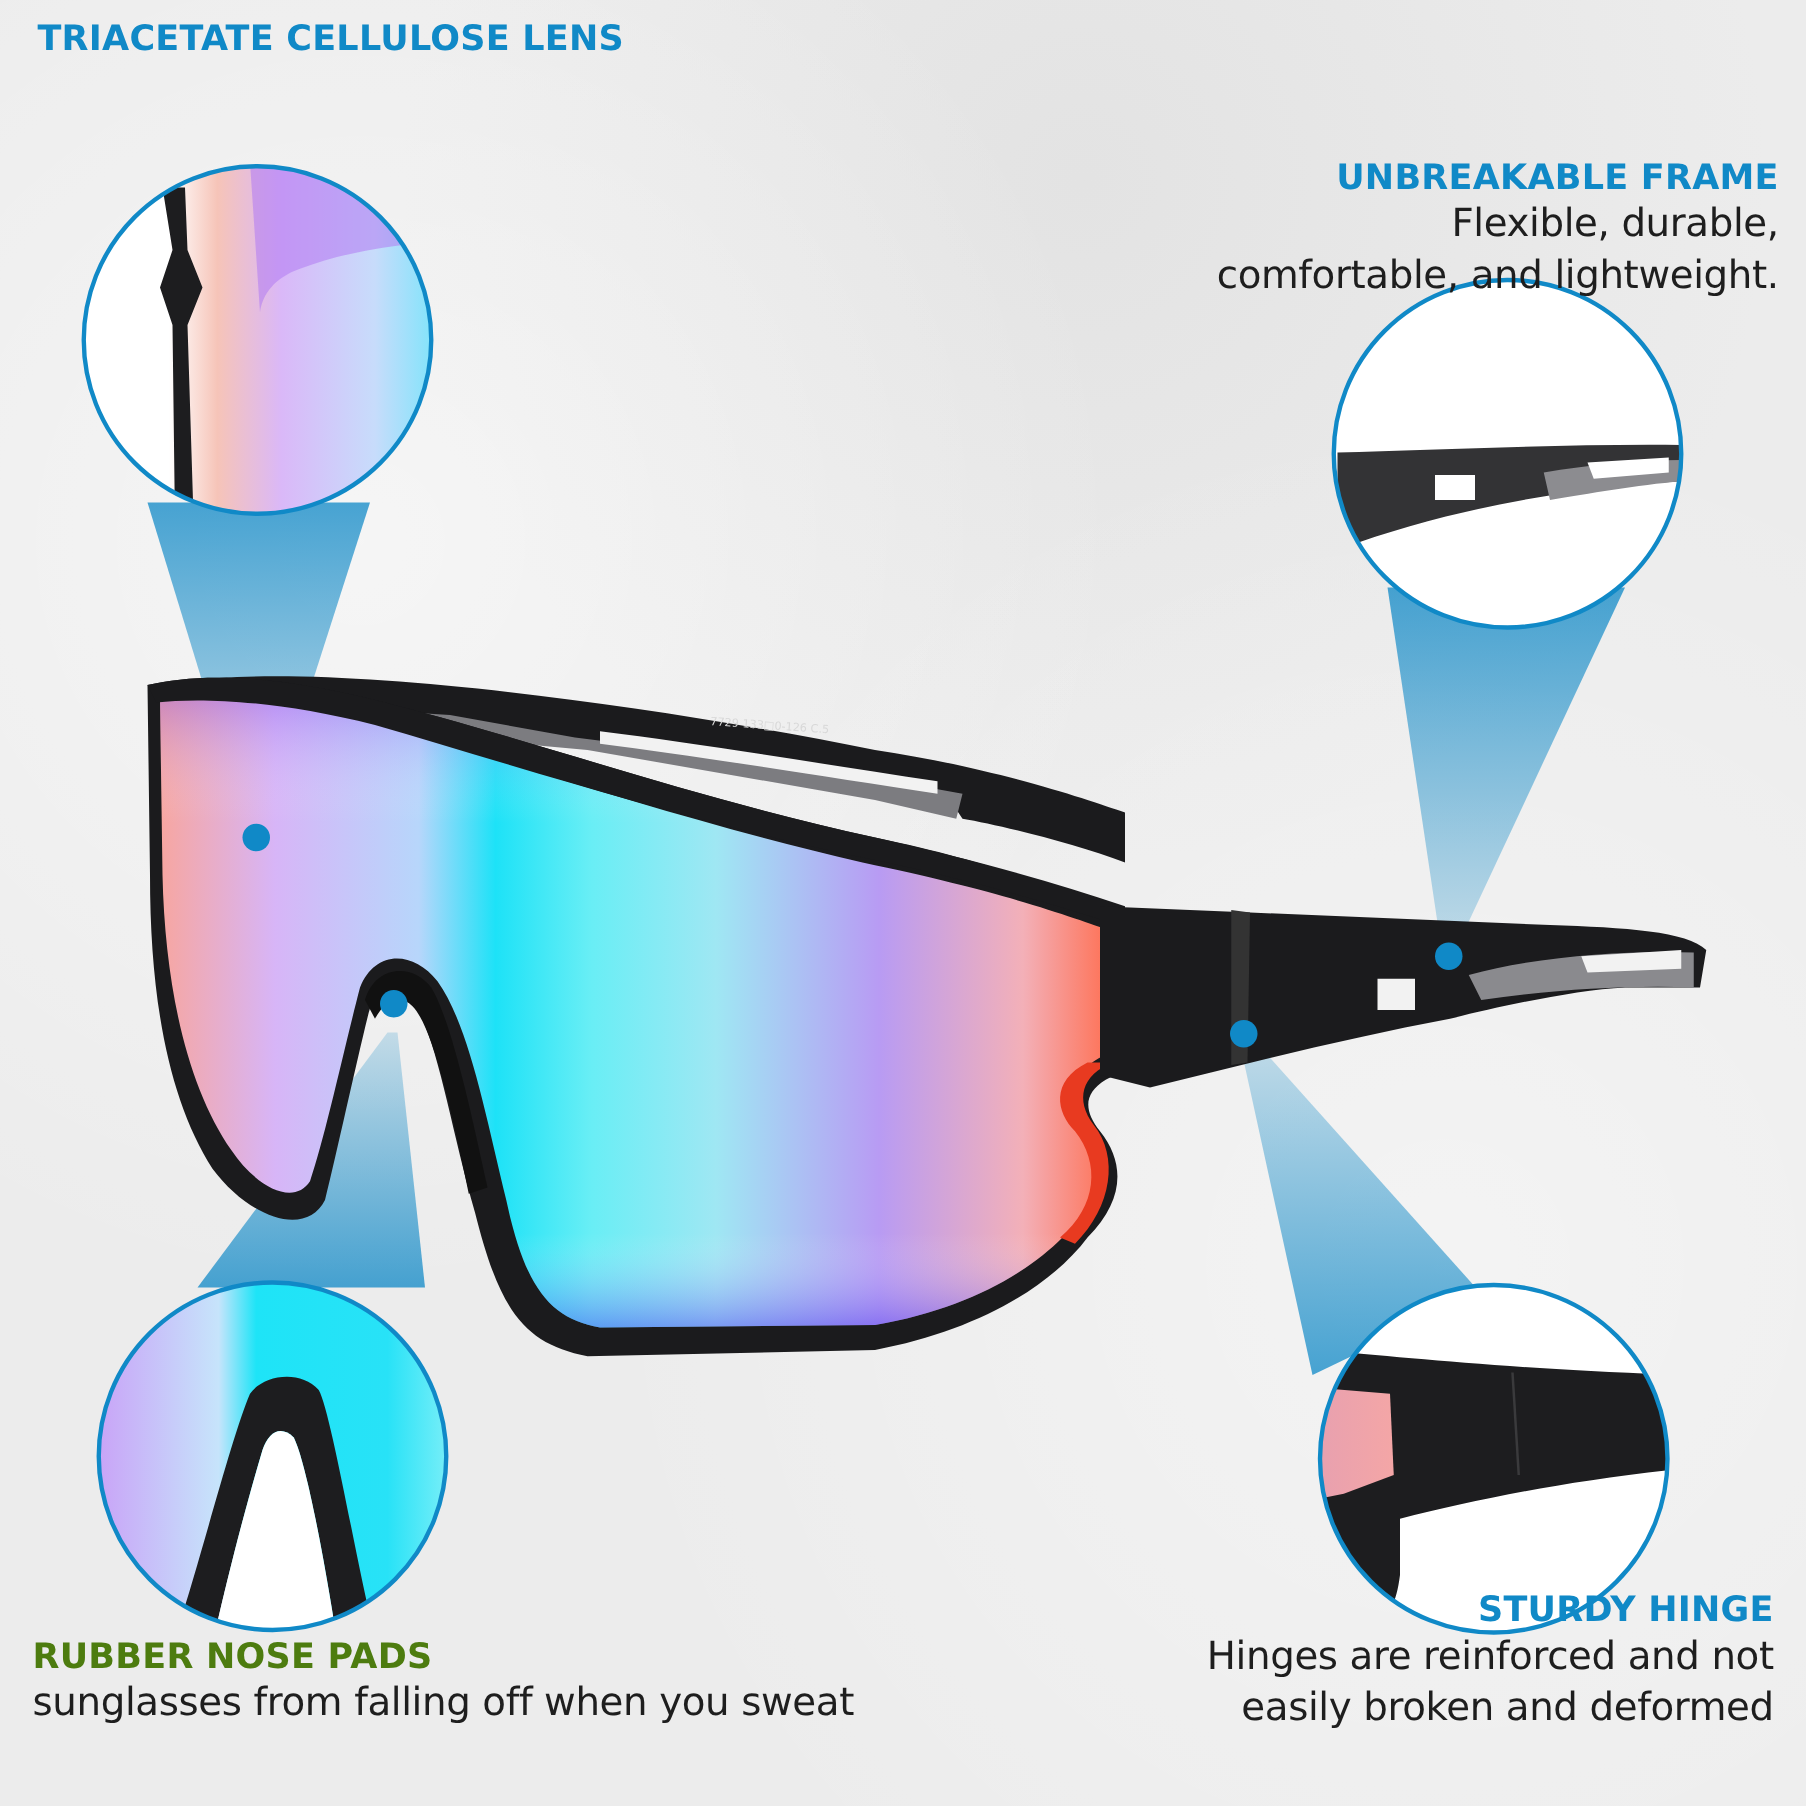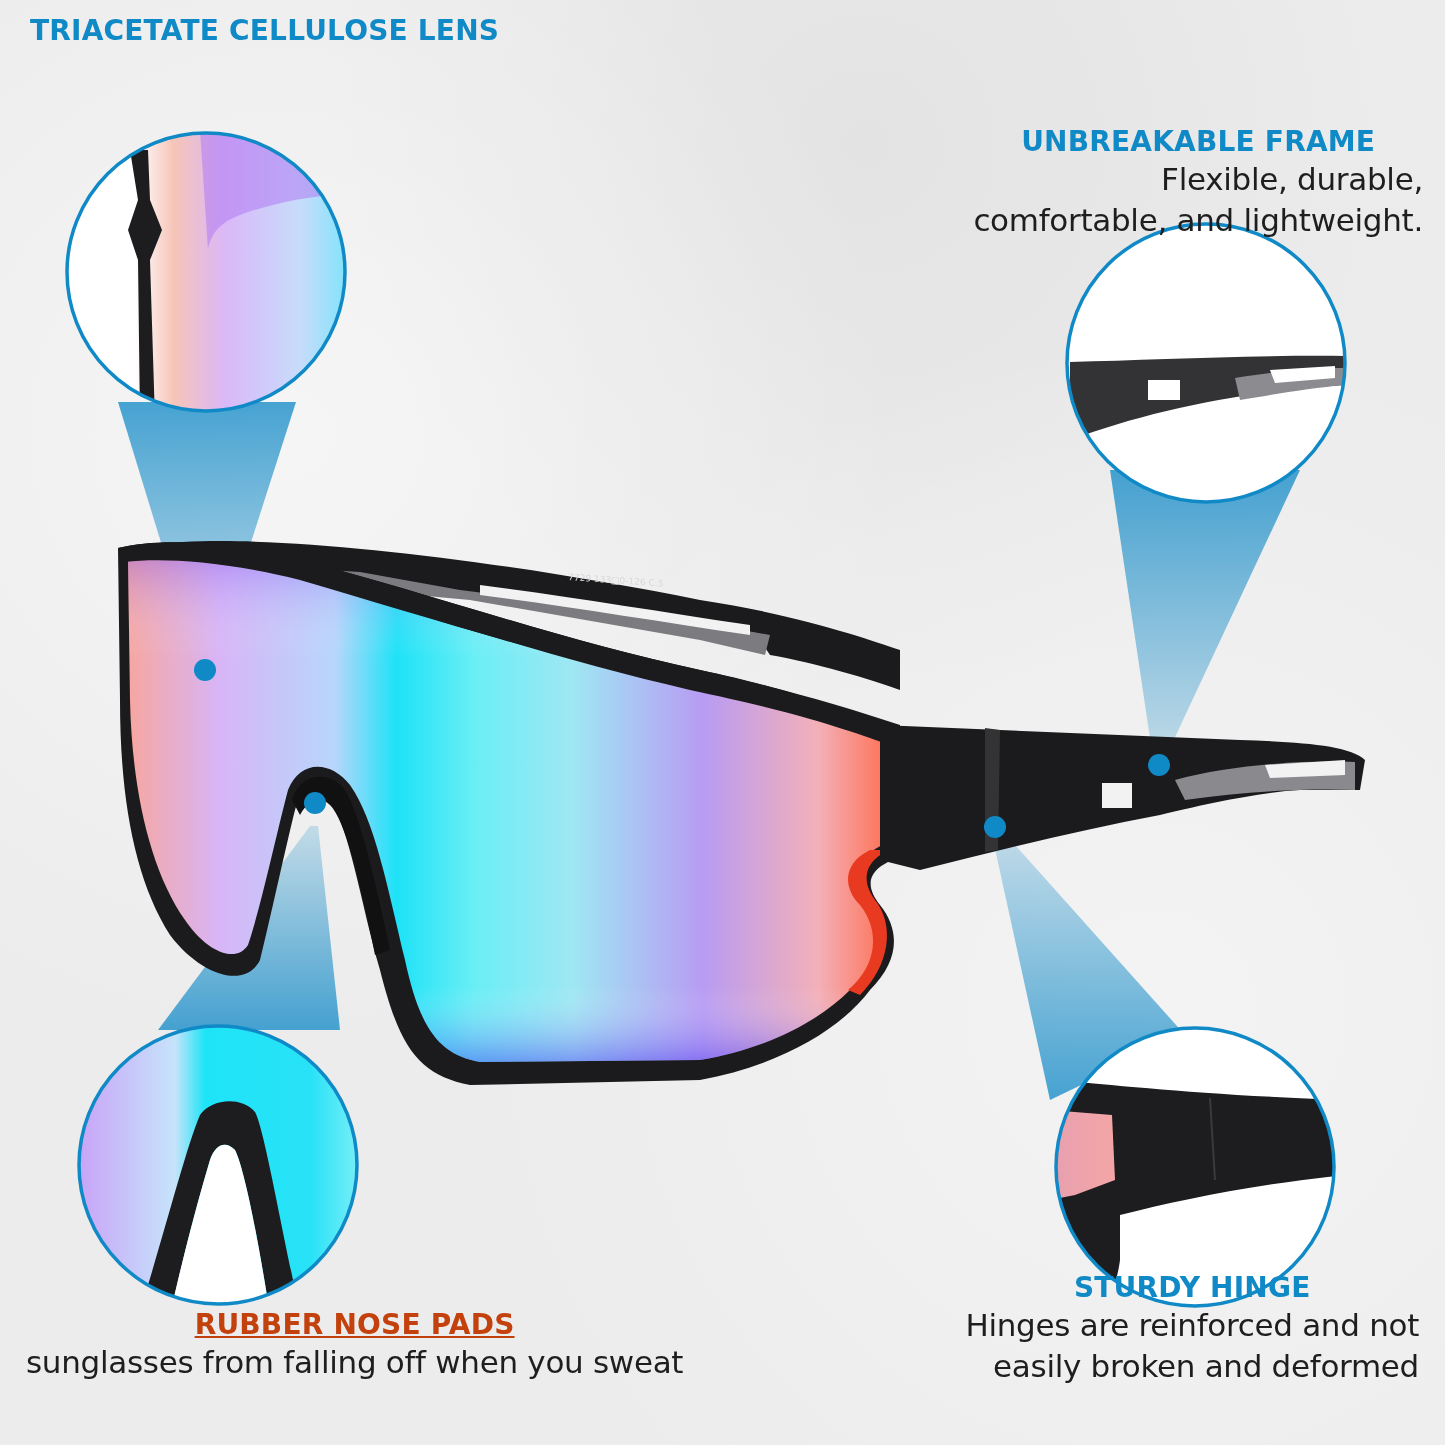--- a/index.html
+++ b/index.html
@@ -8,21 +8,21 @@
     background: #ececec;
     background-image:
       radial-gradient(circle at 20% 30%, rgba(255,255,255,0.5) 0, rgba(255,255,255,0) 40%),
       radial-gradient(circle at 80% 70%, rgba(255,255,255,0.4) 0, rgba(255,255,255,0) 45%),
       radial-gradient(circle at 60% 10%, rgba(210,210,210,0.35) 0, rgba(210,210,210,0) 35%);
     font-family: "DejaVu Sans", sans-serif;
   }
   .feature { position: absolute; }
   .feature h2 {
     margin: 0; font-family: "DejaVu Sans", sans-serif; font-weight: bold;
-    font-size: 28px; letter-spacing: 0.2px; line-height: 34px; text-align: center;
+    font-size: 28px; letter-spacing: 0.2px; line-height: 34px;
   }
   .feature p {
     margin: 0; font-family: "DejaVu Sans", sans-serif; font-weight: normal;
     font-size: 31px; line-height: 41px; color: #1e1e1e; letter-spacing: -0.3px;
   }
   .right { text-align: right; }
   #art { position: absolute; left: 0; top: 0; }
 </style>
 </head>
 <body>
@@ -170,21 +170,21 @@
   <h2 style="color:#1089c7;">TRIACETATE CELLULOSE LENS</h2>
 </div>
 
 <div class="feature right" style="right:22px; top:107px;margin-top:18px;">
   <h2 style="color:#1089c7;">UNBREAKABLE FRAME</h2>
   <p>Flexible, durable,</p>
   <p>comfortable, and lightweight.</p>
 </div>
 
 <div class="feature" style="left:26px; top:1308px;">
-  <h2 style="color:#c2410c;text-decoration:underline;">RUBBER NOSE PADS</h2>
+  <h2 style="color:#4d7c0f;">RUBBER NOSE PADS</h2>
   <p>sunglasses from falling off when you sweat</p>
 </div>
 
 <div class="feature right" style="right:26px; top:1271px;">
   <h2 style="color:#1089c7;">STURDY HINGE</h2>
   <p>Hinges are reinforced and not</p>
   <p>easily broken and deformed</p>
 </div>
 
 </body></html>

